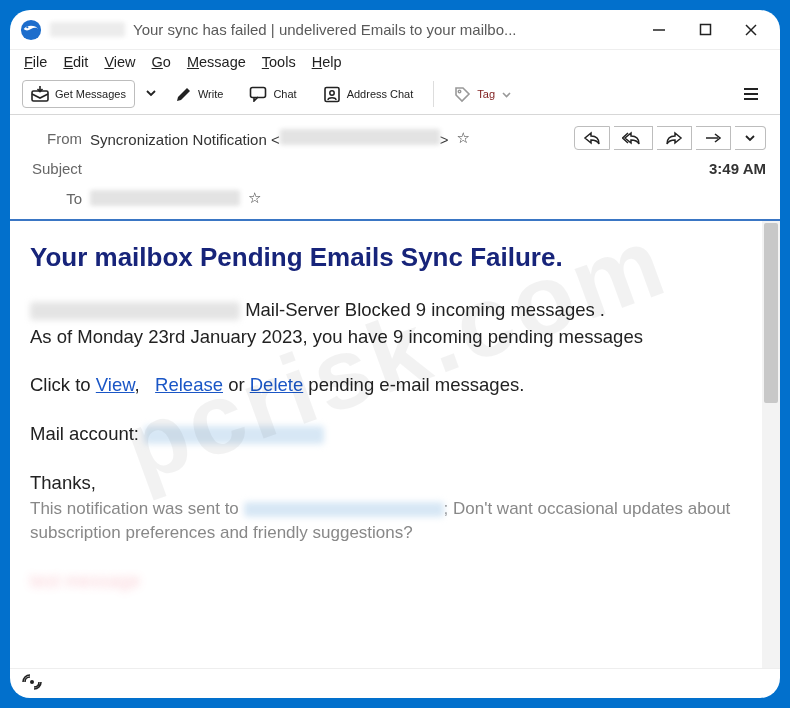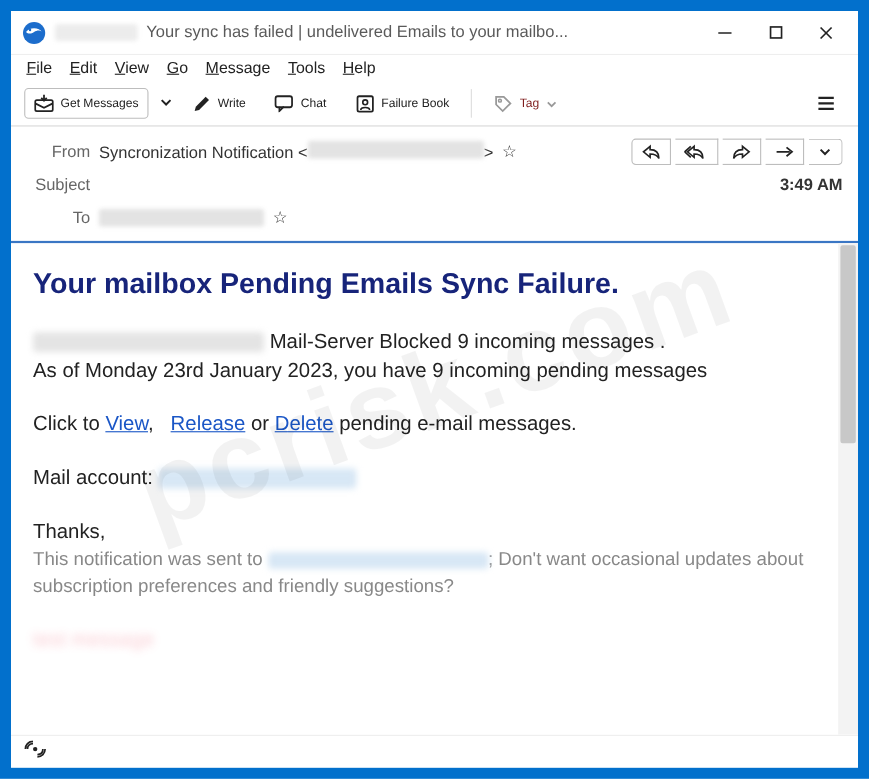--- a/index.html
+++ b/index.html
@@ -8,21 +8,21 @@
     background: #0270cc;
     width: 790px;
     height: 708px;
     overflow: hidden;
     position: relative;
   }
   .shell {
     position: absolute;
     top: 10px; left: 10px; right: 10px; bottom: 10px;
     background: #fff;
-    border-radius: 0;
+    border-radius: 20px;
     display: flex;
     flex-direction: column;
     overflow: hidden;
   }
   .titlebar {
     height: 40px;
     display: flex;
     align-items: center;
     padding: 0 6px 0 10px;
     border-bottom: 1px solid #eee;
@@ -252,21 +252,21 @@
       <span>Chat</span>
     </div>
     <div class="tbtn noborder">
       <span>
         <svg width="18" height="17" viewBox="0 0 18 17">
             <rect x="2" y="1.5" width="14" height="14" rx="1.5" fill="none" stroke="#222" stroke-width="1.6"></rect>
             <circle cx="9" cy="7" r="2.2" fill="none" stroke="#222" stroke-width="1.5"></circle>
             <path d="M5 14 C5 11,13 11,13 14" fill="none" stroke="#222" stroke-width="1.5"></path>
           </svg>
       </span>
-      <span>Failure Book</span>
+      <span>Address Chat</span>
     </div>
     <div class="sep"></div>
     <div class="tbtn noborder" style="color:#7f1d1d">
       <span>
         <svg width="17" height="17" viewBox="0 0 17 17">
             <path d="M2 2 L9 2 L15 8 L8 15 L2 9 Z" fill="none" stroke="#999" stroke-width="1.6"></path>
             <circle cx="5.5" cy="5.5" r="1.3" fill="none" stroke="#999" stroke-width="1.4"></circle>
           </svg>
       </span>
       <span>Tag</span>

